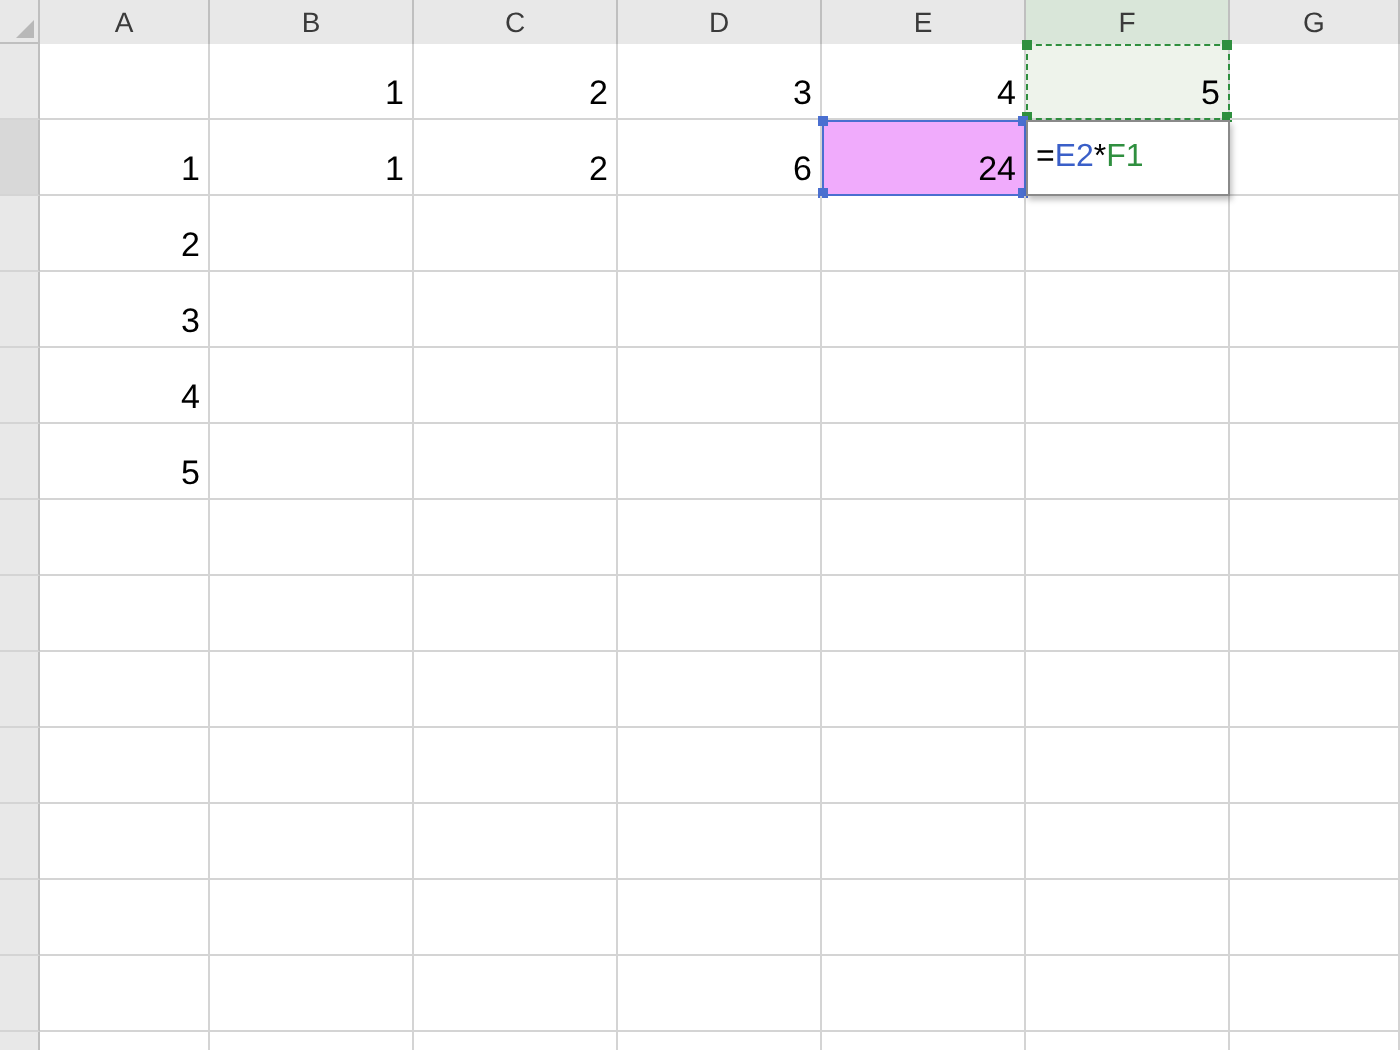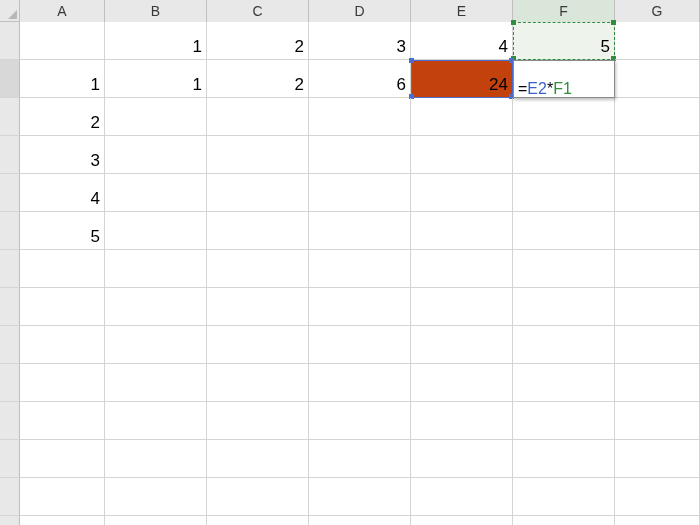--- a/index.html
+++ b/index.html
@@ -109,21 +109,21 @@
   .f1-highlight::before { left:-2px; top:-2px; }
   .f1-highlight::after  { right:-2px; bottom:-2px; }
   .f1-dot-tr, .f1-dot-bl {
     position:absolute;width:5px;height:5px;background:#2f8f3f;
   }
   .f1-dot-tr{ right:-2px; top:-2px;}
   .f1-dot-bl{ left:-2px; bottom:-2px;}
 
   
   .e2-highlight {
-    background: #c2410c;
+    background: #f0abfc;
     outline: 1.5px solid #4a6fd0;
     outline-offset: -1px;
     padding-left: 44px;
   }
   .e2-highlight::before, .e2-highlight::after {
     content:"";
     position:absolute;
     width:5px;height:5px;
     background:#4a6fd0;
   }
@@ -132,20 +132,21 @@
   .e2-dot-tr, .e2-dot-bl {
     position:absolute;width:5px;height:5px;background:#4a6fd0;
   }
   .e2-dot-tr{ right:-2px; top:-2px;}
   .e2-dot-bl{ left:-2px; bottom:-2px;}
 
   
   .editing {
     background:#fff;
     justify-content:flex-start;
+    align-items:center;
     padding-bottom:0;
     border:1px solid #8a8a8a;
     box-shadow: 1px 2px 3px rgba(0,0,0,0.25);
     z-index:5;
   }
   .formula {
     font-family: Arial, sans-serif;
     font-size: 16px;
   }
   .tok-eq { color:#000; }

